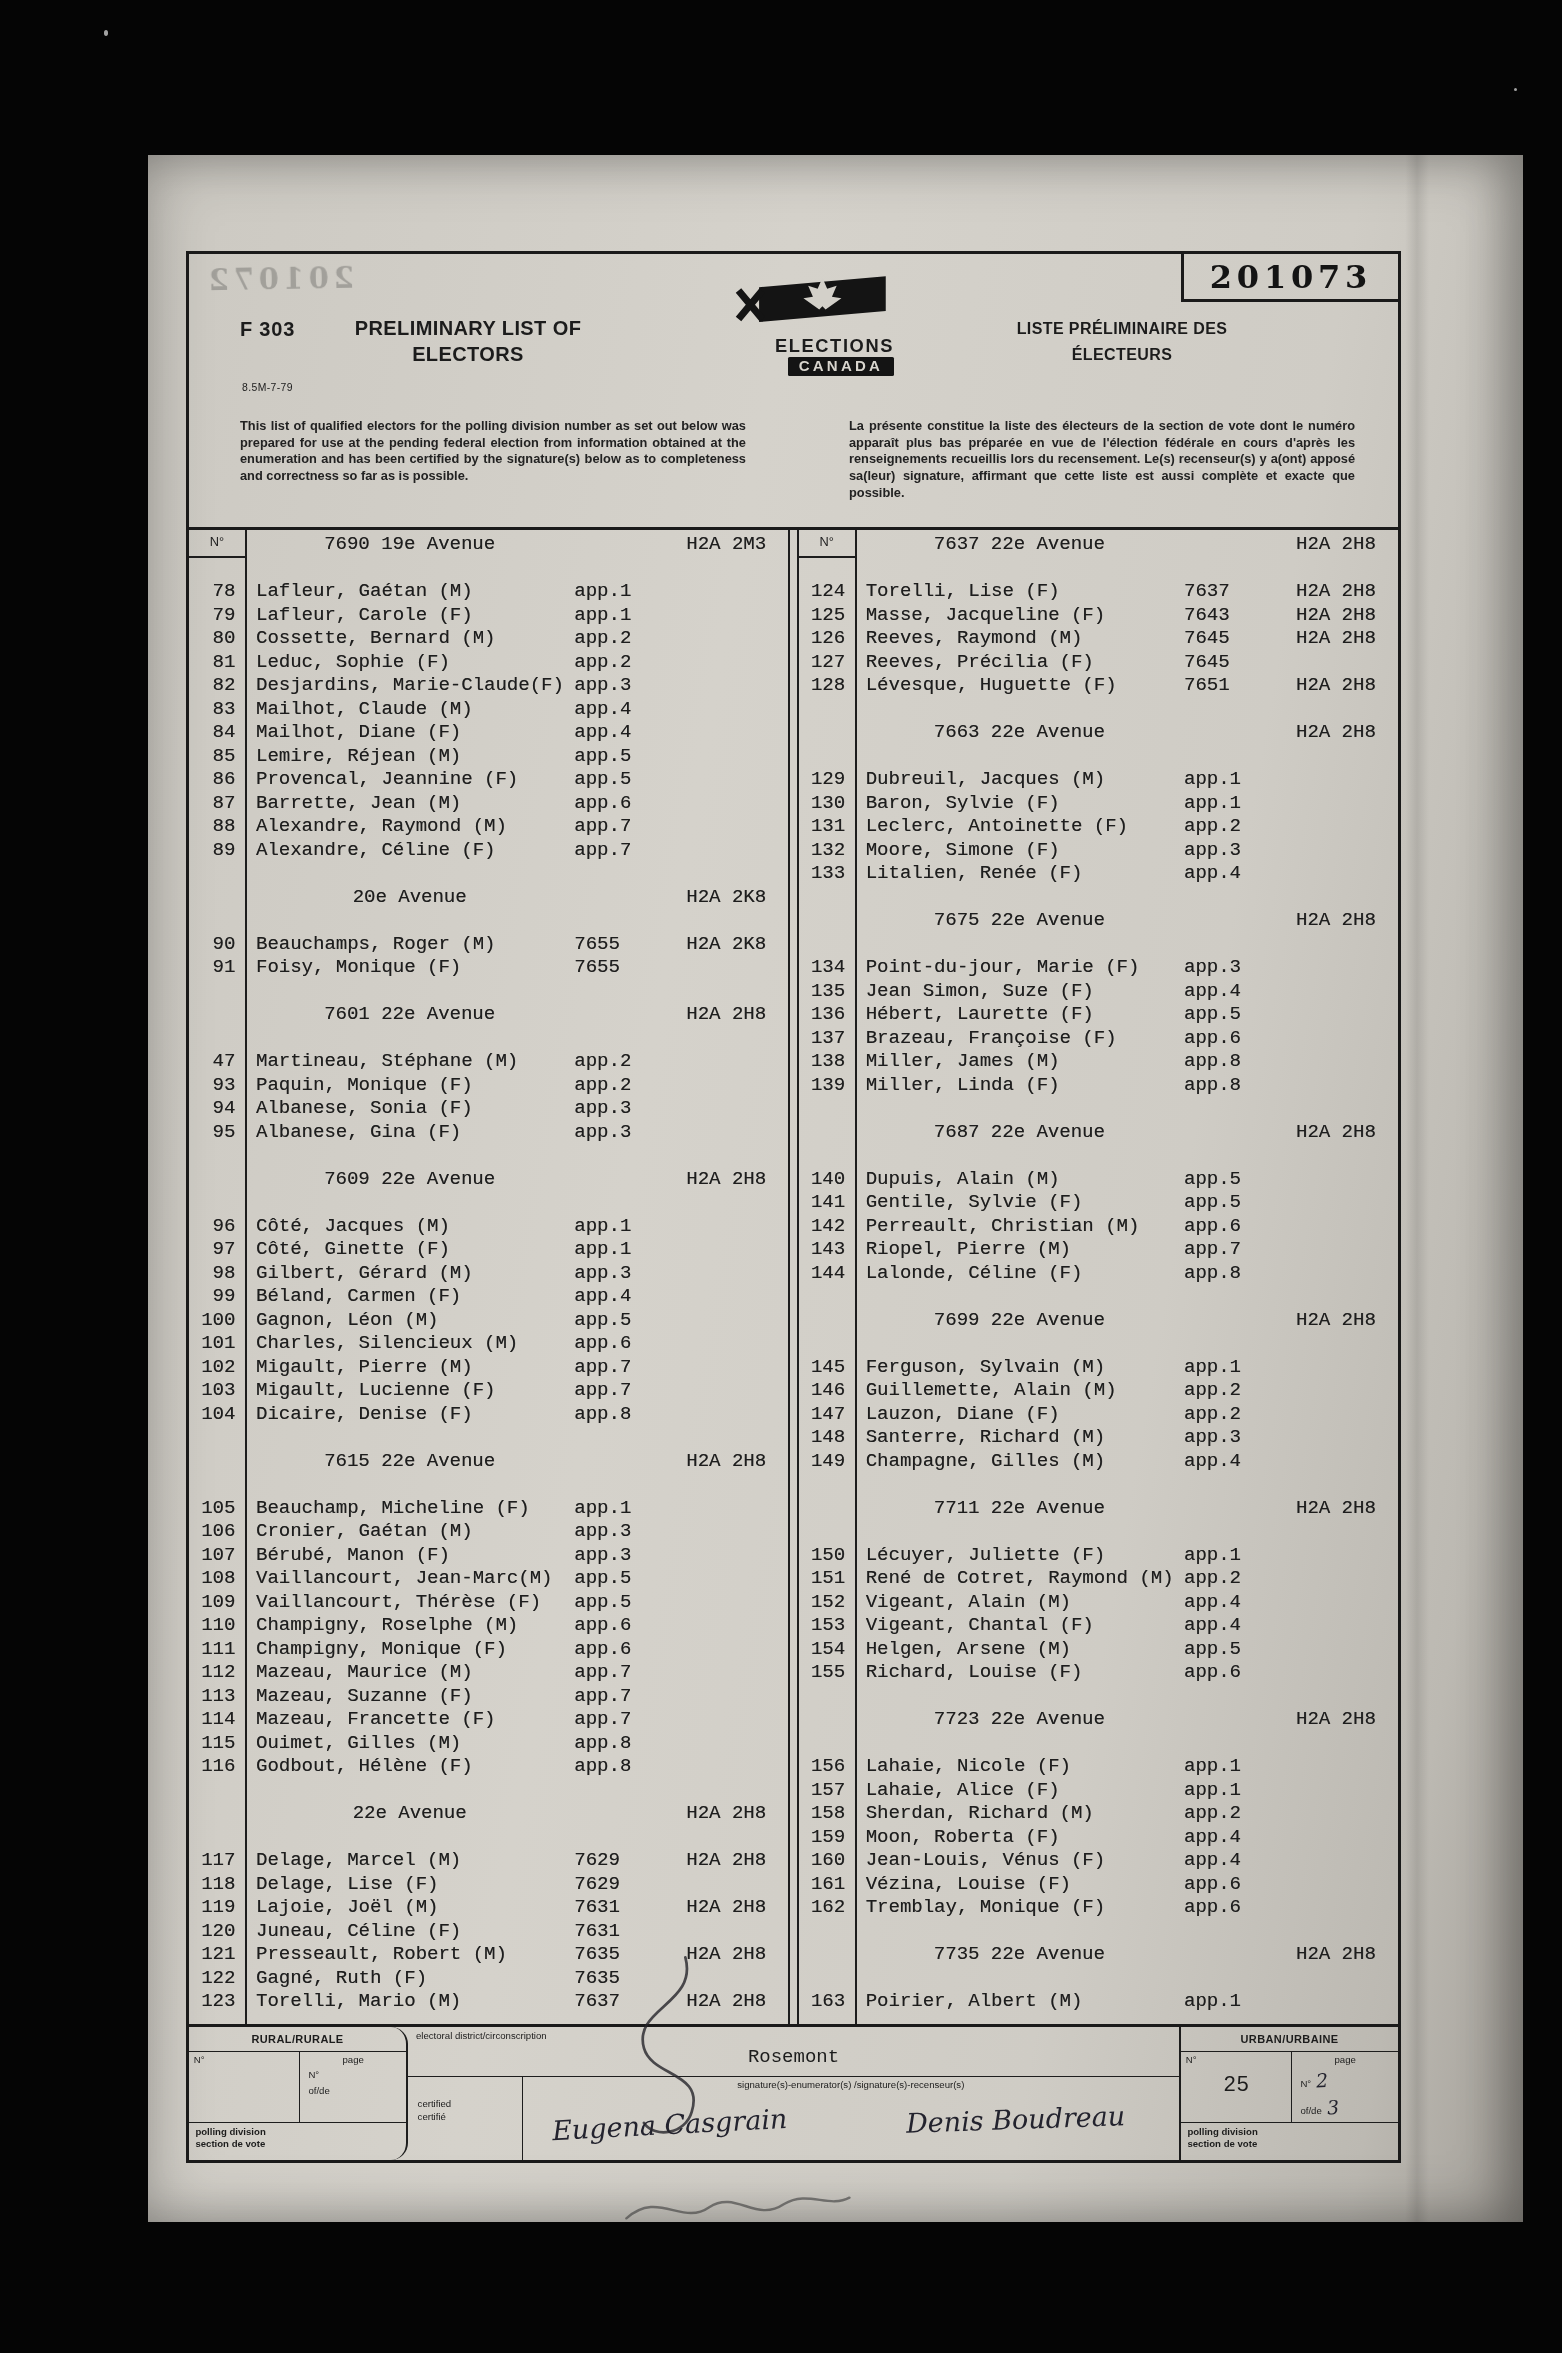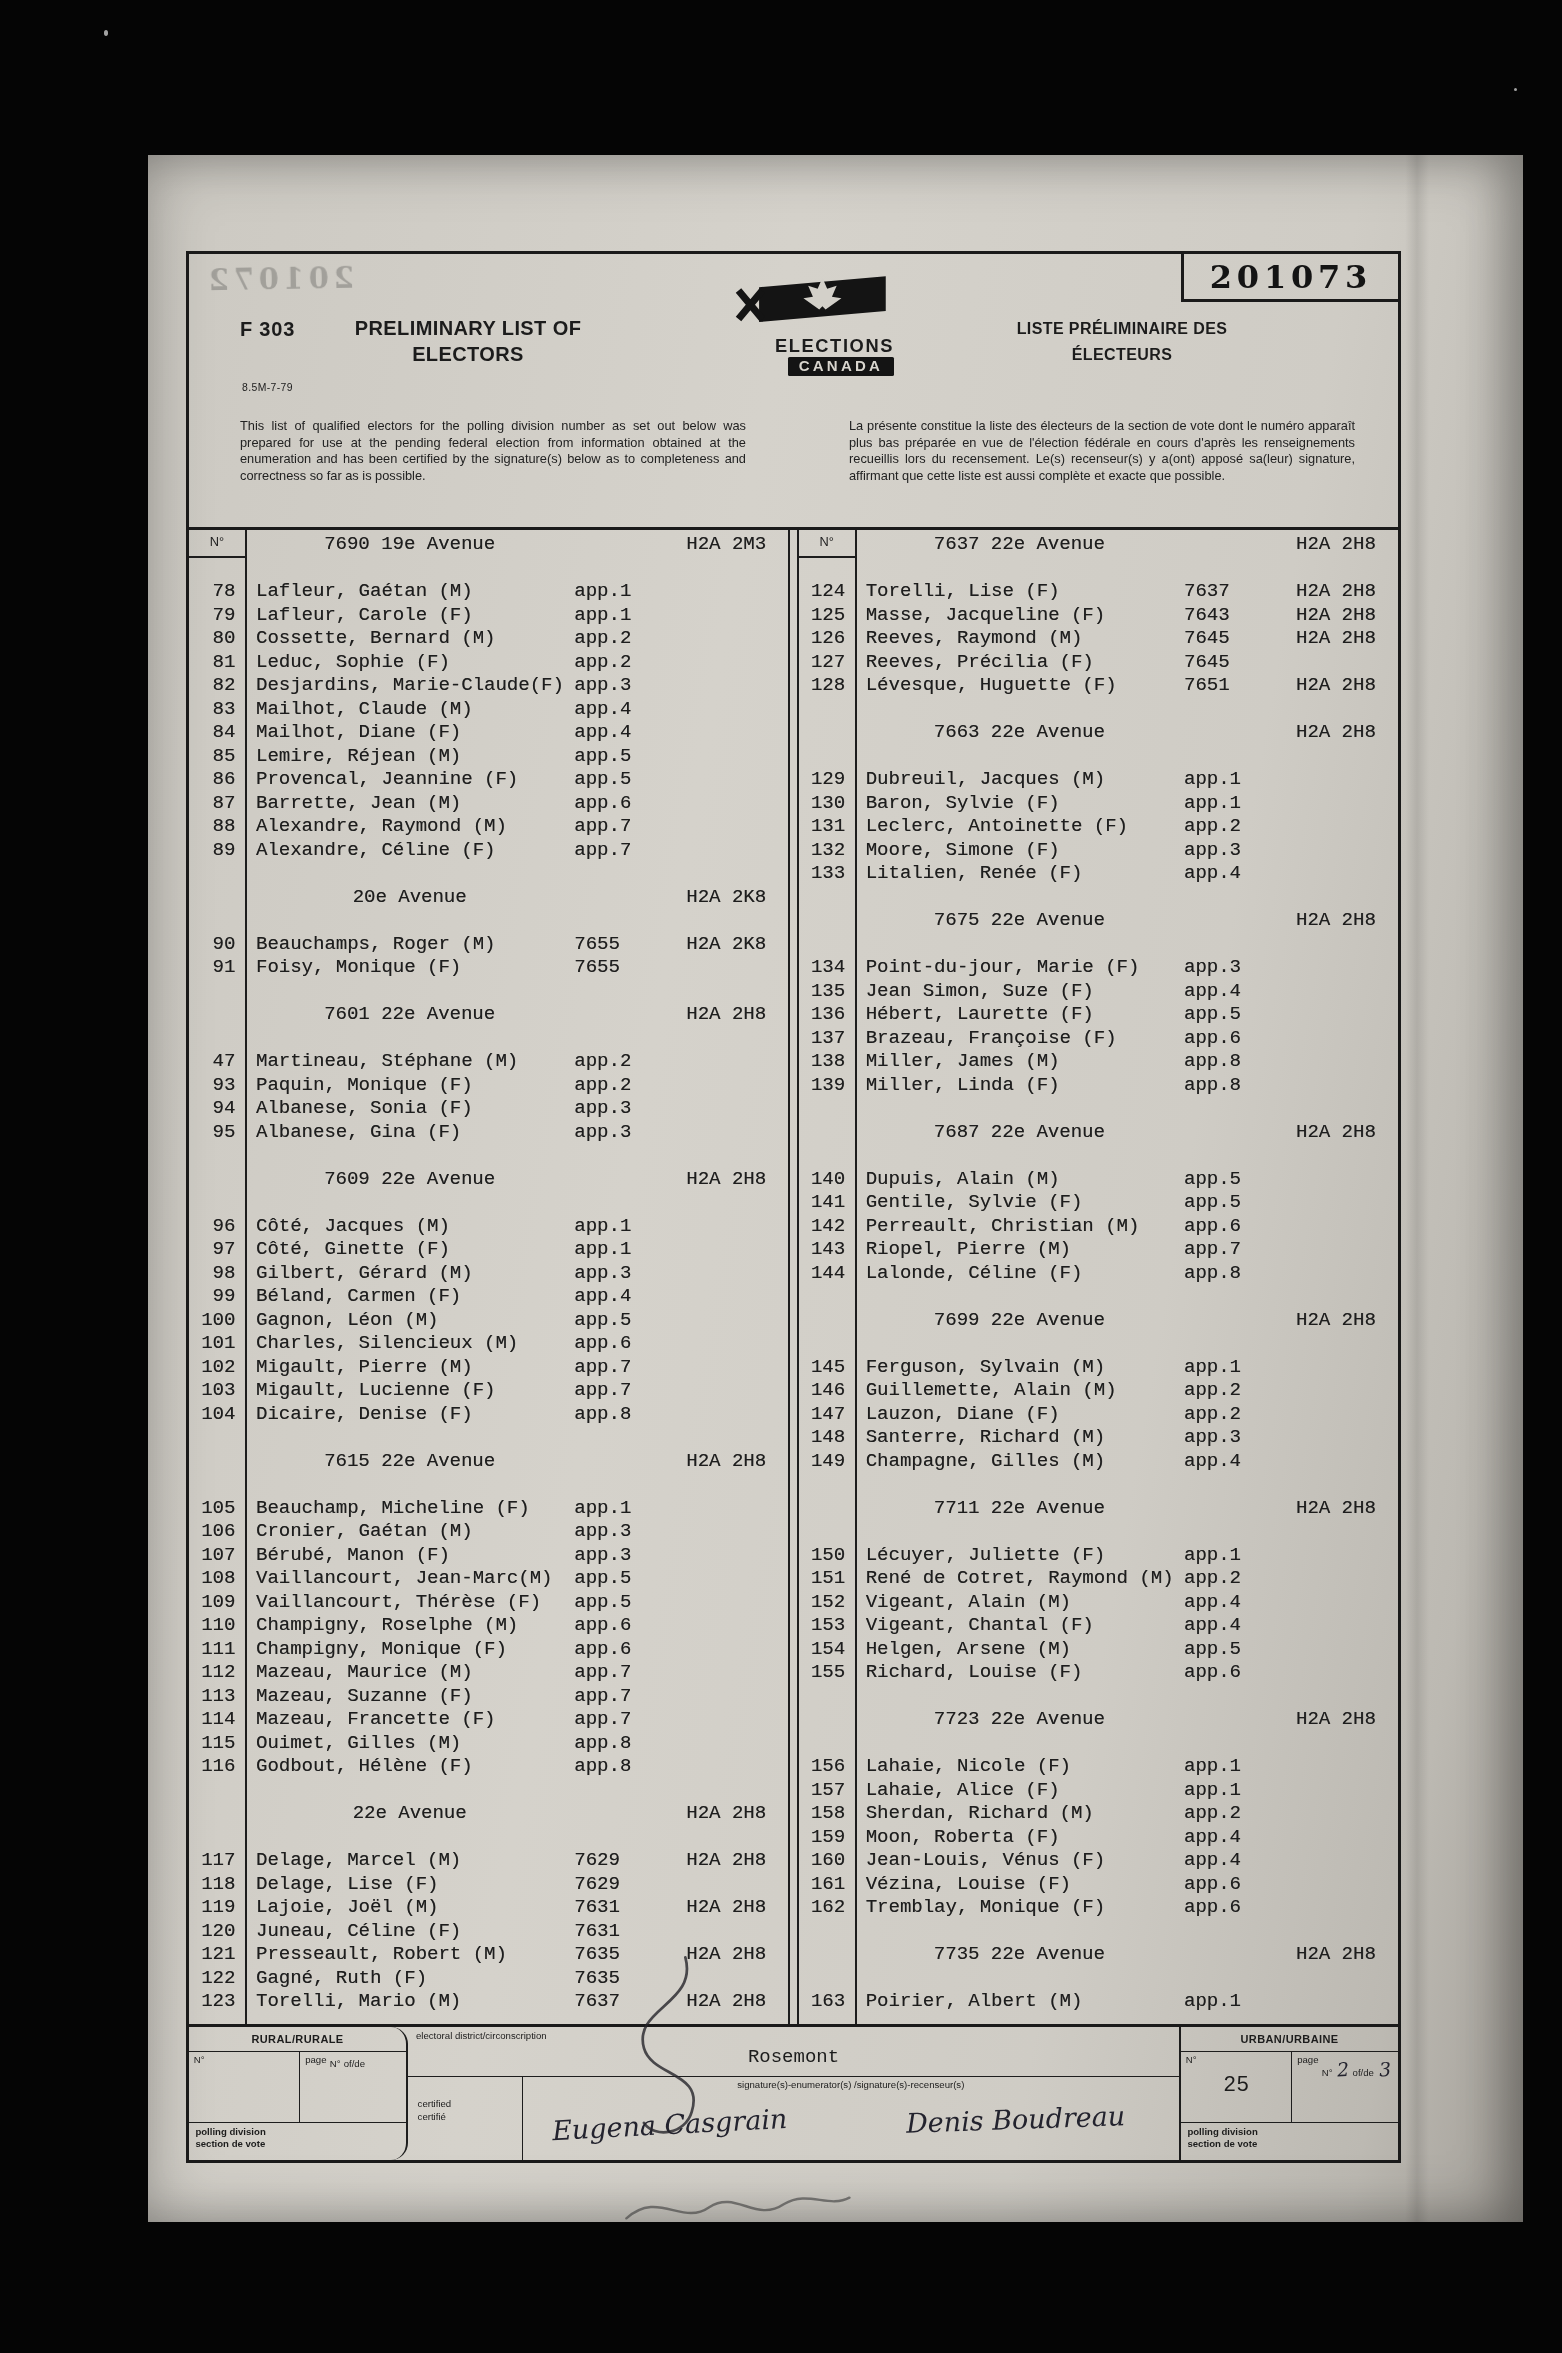--- a/index.html
+++ b/index.html
@@ -36,21 +36,21 @@
             font-weight:bold;font-size:20px;line-height:25.5px;letter-spacing:0.4px;}
   .title-fr{position:absolute;left:756px;top:62px;width:354px;text-align:center;
             font-weight:bold;font-size:16px;line-height:25.5px;letter-spacing:0.4px;}
 
   .logo{position:absolute;left:517px;top:19px;width:188px;text-align:right;}
   .logo-elections{font-weight:bold;font-size:18.3px;letter-spacing:1.6px;margin-top:1.6px;}
   .logo-canada{display:inline-block;background:#141414;color:#d8d5ce;font-weight:bold;
                font-size:15px;letter-spacing:3.2px;padding:0.8px 11px 1.6px;border-radius:1.6px;margin-top:0;}
 
   .intro{position:absolute;top:164px;width:506px;font-size:12.8px;line-height:16.7px;
-         text-align:justify;color:#222;}
+         text-align:justify;color:#222;font-weight:bold;}
   .intro.en{left:51px;}
   .intro.fr{left:660px;}
 
   
   .list{position:absolute;left:0;right:0;top:273px;bottom:136px;
         border-top:3.2px solid #1a1a1a;display:flex;
         font-family:"Liberation Mono","DejaVu Sans Mono",monospace;
         font-size:19px;color:#1d1d1d;
         text-shadow:0.2px 0.2px 0.5px rgba(25,25,25,.55);}
   .col{flex:1 1 0;position:relative;padding-top:3.2px;overflow:hidden;}
@@ -70,21 +70,21 @@
   
   .footer{position:absolute;left:0;right:0;bottom:0;height:133px;
           border-top:3.2px solid #1a1a1a;display:flex;font-size:10.4px;}
   .f-box{width:217px;display:flex;flex-direction:column;}
   .f-box.left{border-right:2.4px solid #1d1d1d;border-radius:17px;}
   .f-box.right{border-left:2.4px solid #1d1d1d;}
   .f-title{height:24px;border-bottom:1.6px solid #1d1d1d;font-weight:bold;font-size:11px;
            display:flex;align-items:center;justify-content:center;letter-spacing:0.4px;}
   .f-main{flex:1;display:flex;}
   .f-cell-no{flex:1.05;border-right:1.6px solid #1d1d1d;position:relative;padding:2.4px 4.8px;}
-  .f-cell-page{flex:1;display:flex;flex-direction:row;padding:1.6px 4.8px;}
+  .f-cell-page{flex:1;display:flex;flex-direction:column;padding:1.6px 4.8px;}
   .f-lbl{font-size:9.6px;color:#222;}
   .f-page-lbl{text-align:center;font-size:9.6px;}
   .f-pair{display:flex;align-items:baseline;gap:4.8px;margin-top:4.8px;padding-left:3.2px;}
   .f-bottom{height:32px;border-top:1.6px solid #1d1d1d;padding:2.4px 6.4px;
             font-size:9.6px;line-height:12px;font-weight:bold;}
   .big-no{position:absolute;left:0;right:0;top:21px;text-align:center;
           font-family:"Liberation Mono","DejaVu Sans Mono",monospace;font-size:21.5px;}
   .hand{font-family:"DejaVu Serif",serif;font-style:italic;font-size:19px;color:#23232e;
         transform:rotate(-4deg);display:inline-block;}
 

